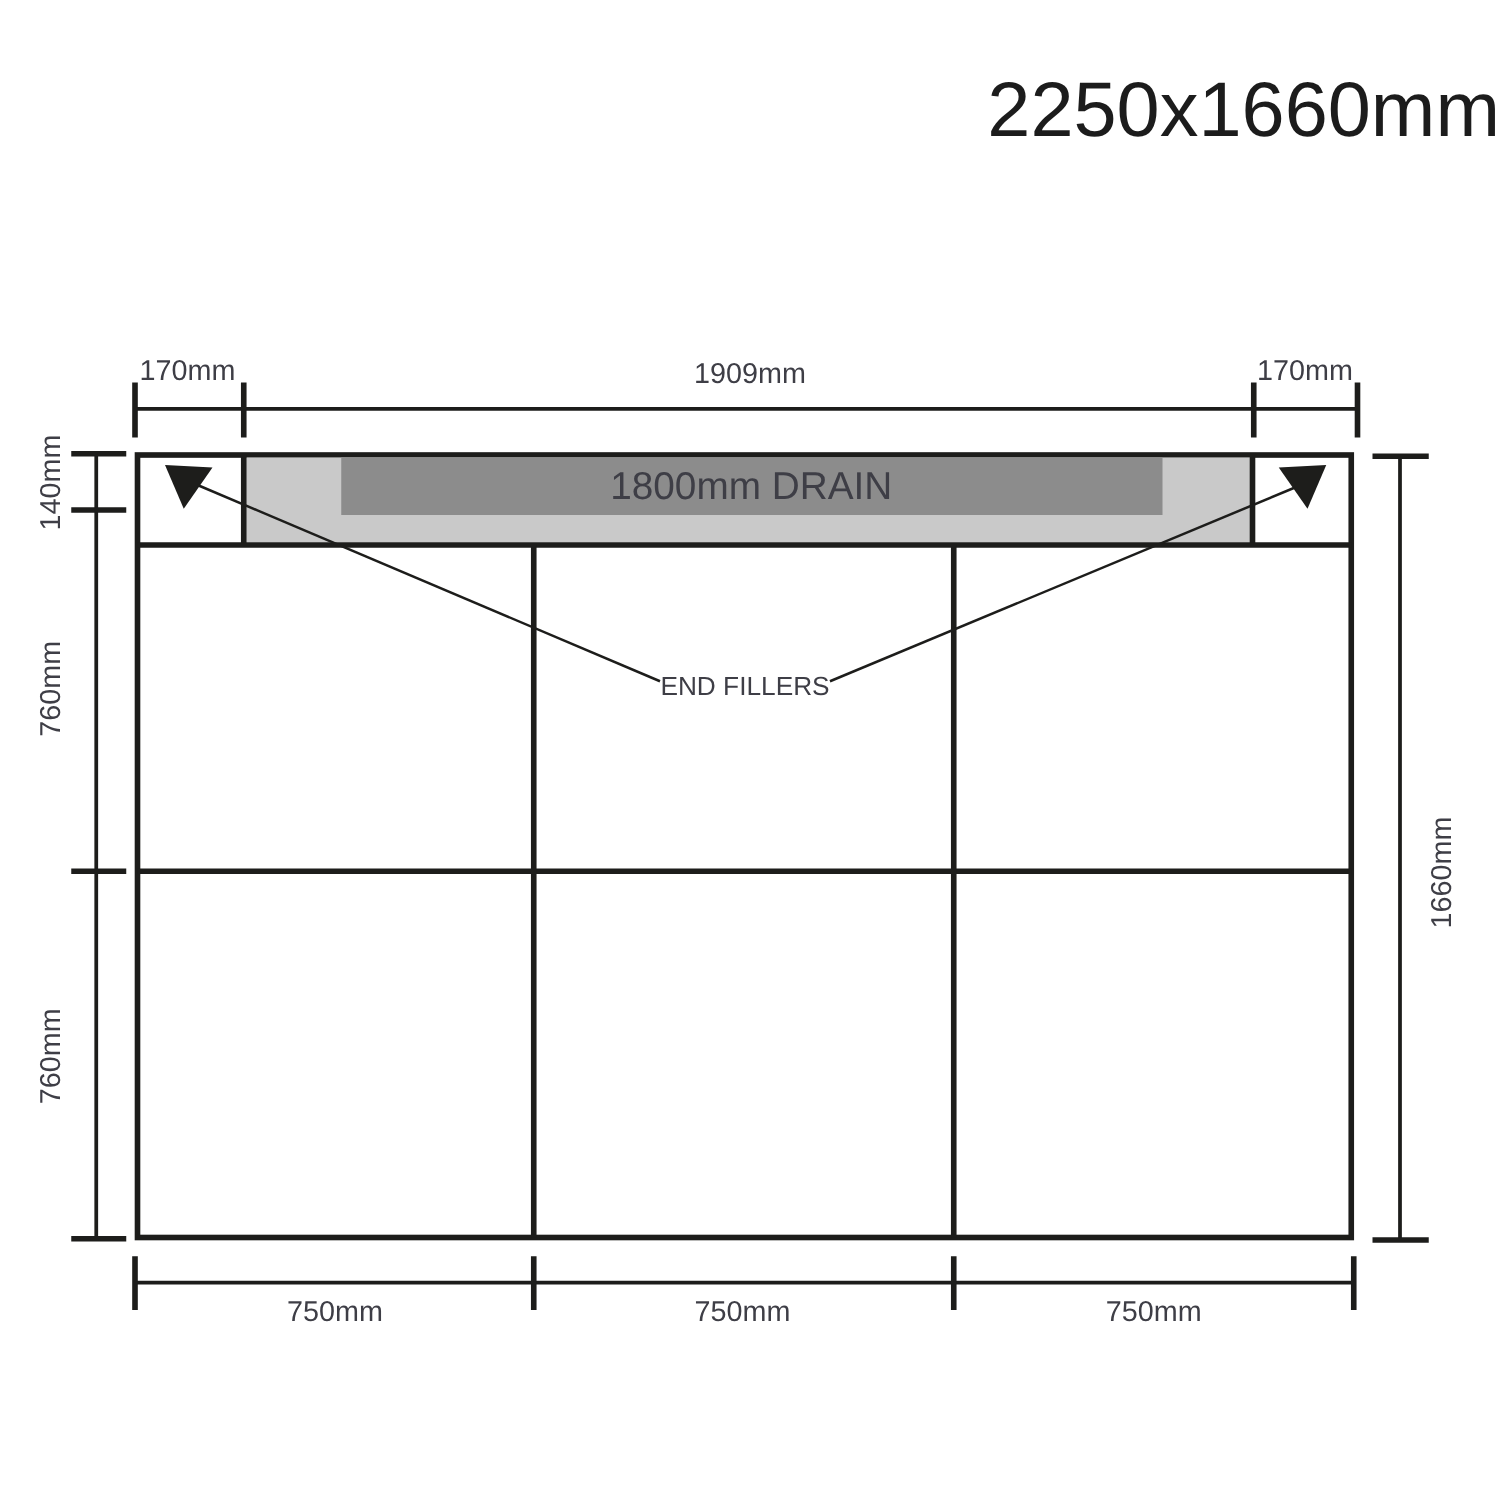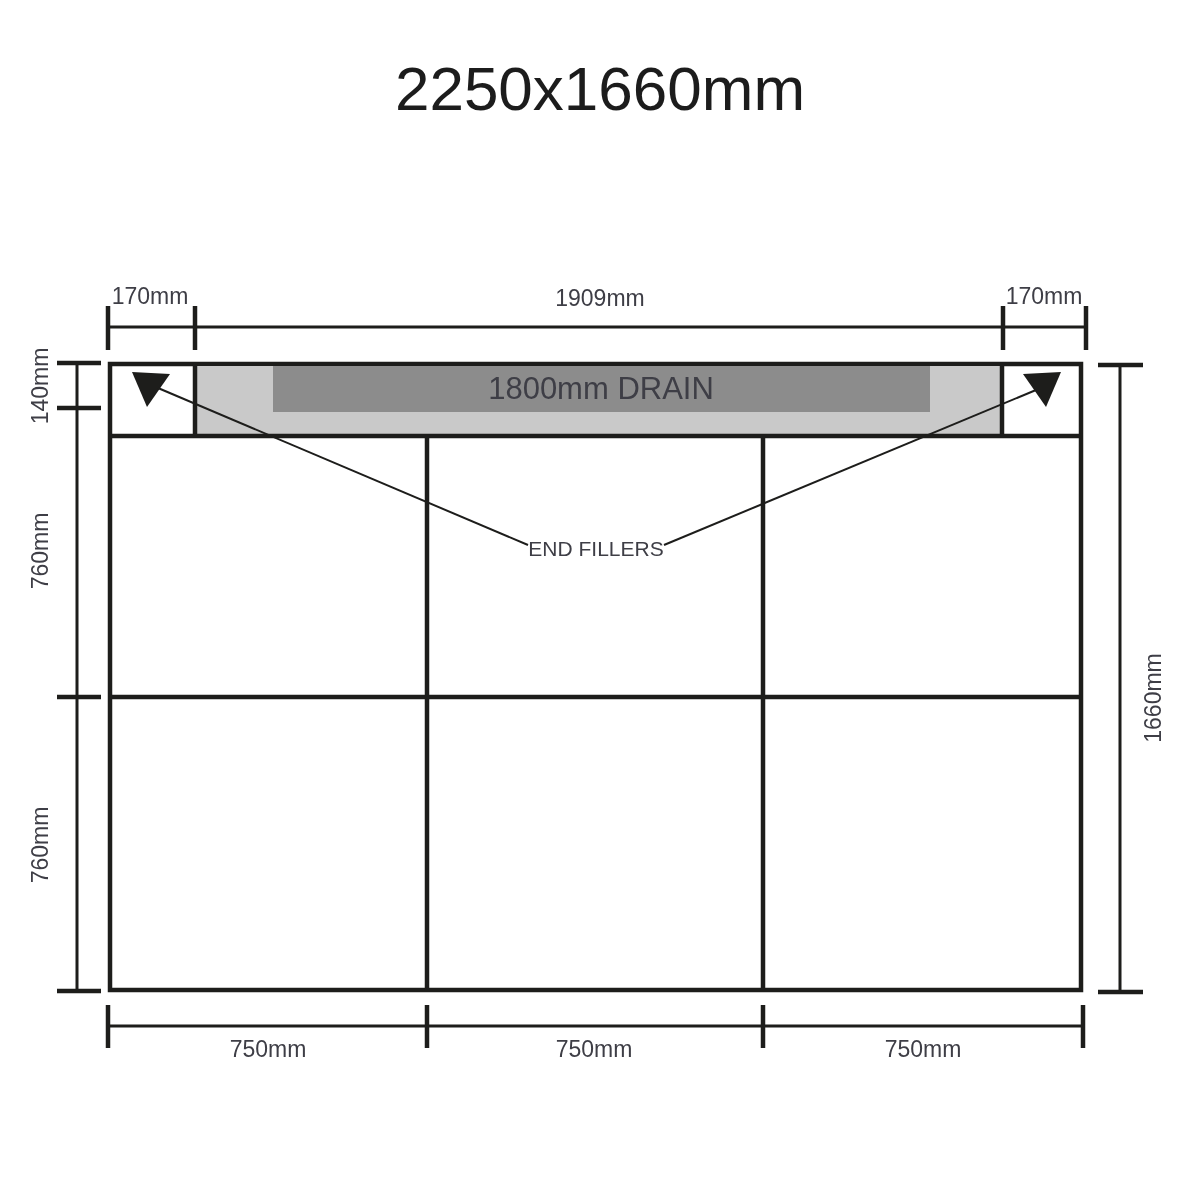--- a/index.html
+++ b/index.html
@@ -14,21 +14,21 @@
     background: var(--background, #ffffff);
     overflow: hidden;
     font-family: "Liberation Sans", sans-serif;
   }
   .title {
     position: absolute;
     top: 58px;
     left: 0;
     width: 100%;
     margin: 0;
-    text-align: center;
+    text-align: right;
     font-size: 62px;
     line-height: 1;
     font-weight: 400;
     color: #1c1c1c;
     font-family: "Liberation Sans", sans-serif;
   }
   svg.diagram {
     position: absolute;
     top: 0;
     left: 0;

